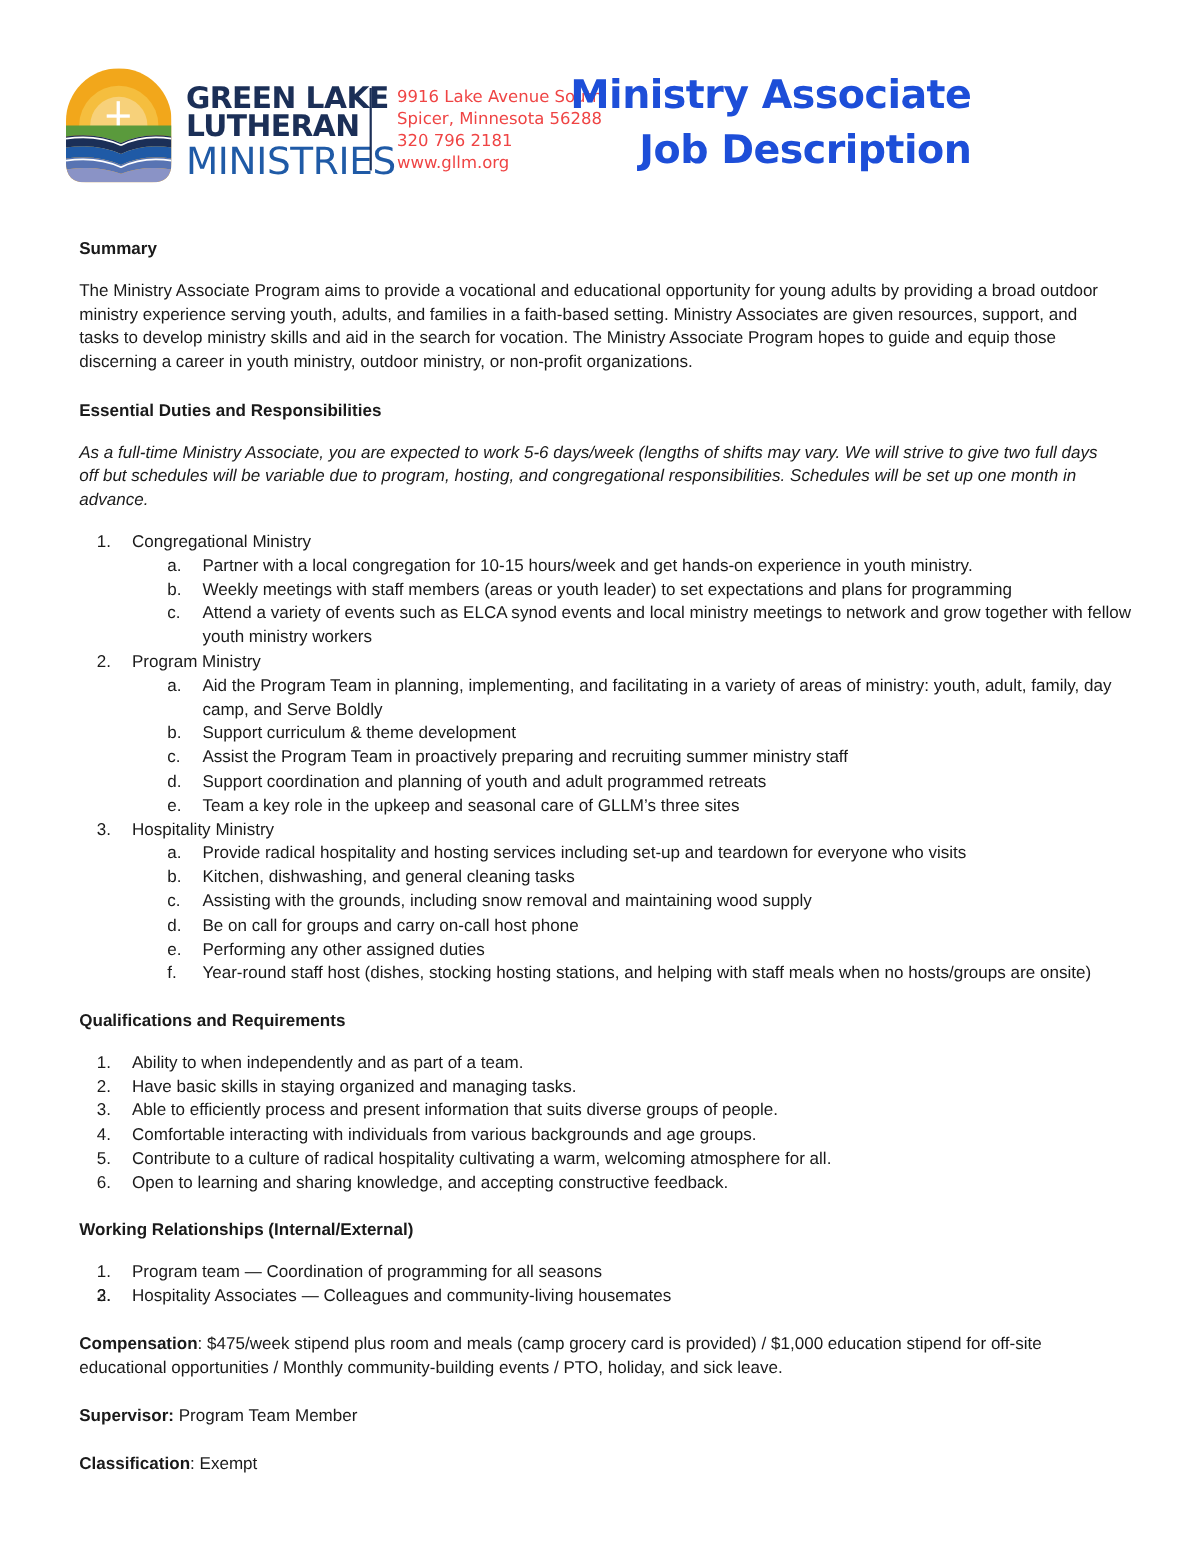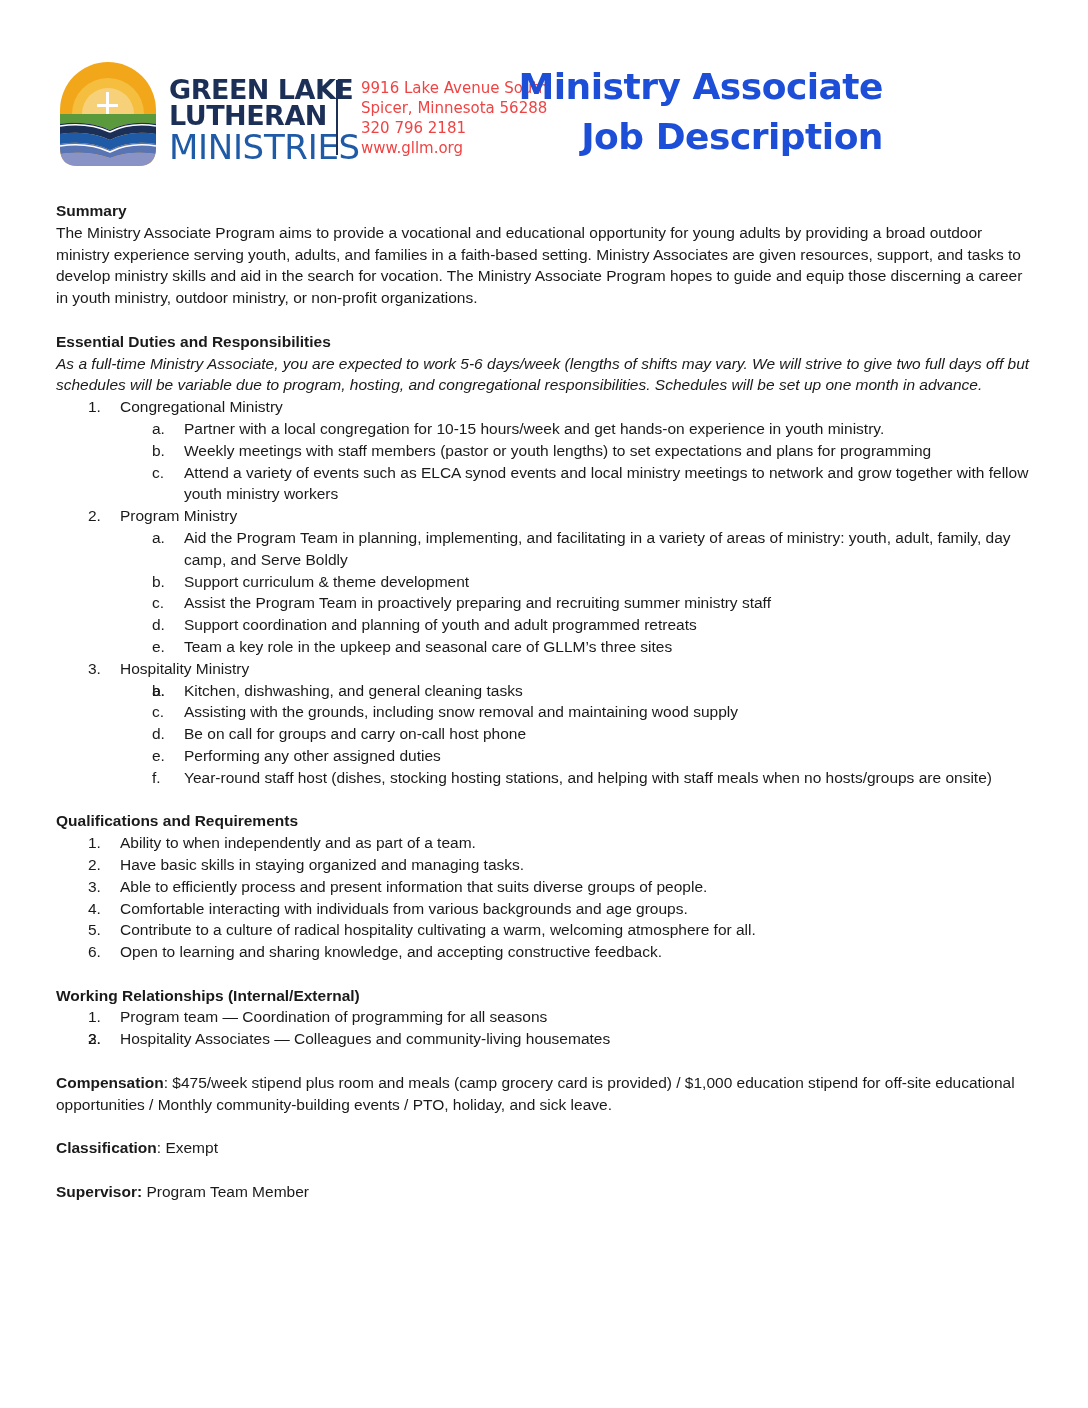--- a/index.html
+++ b/index.html
@@ -16,21 +16,21 @@
         letter-spacing: -0.3px; font-weight: normal; height: 28px; margin-top: 2px; }
   .vrule { position: absolute; left: 336px; top: 80px; width: 1.5px; height: 75px; background: #1b2f57; }
   .address { position: absolute; left: 361px; top: 78px; font-family: "DejaVu Sans", sans-serif;
         font-size: 15px; color: #ef4444; line-height: 20px; }
   .title { position: absolute; right: 64px; top: 62px; text-align: right;
         font-family: "DejaVu Sans", sans-serif; font-weight: bold; font-size: 36px; line-height: 50px; color: #1d4ed8; letter-spacing: -0.5px; }
 
   
   .content { position: absolute; left: 56px; top: 200px; width: 975px; font-size: 15.5px; line-height: 21.8px; }
   .h { font-weight: bold; }
-  p { margin: 0; }
+  p { margin: 16px; }
   .sec { margin-bottom: 21.8px; }
   .italic { font-style: italic; }
   ol.num { margin: 0; padding: 0; list-style: none; }
   ol.num > li { position: relative; padding-left: 64px; }
   ol.num > li > .marker { position: absolute; left: 32px; }
   ol.alpha { margin: 0; padding: 0; list-style: none; }
   ol.alpha > li { position: relative; padding-left: 128px; }
   ol.alpha > li > .marker { position: absolute; left: 96px; }
   .label-bold { font-weight: bold; }
 </style>
@@ -90,21 +90,21 @@
       <p class="h">Essential Duties and Responsibilities</p>
       <p class="italic">As a full-time Ministry Associate, you are expected to work 5-6 days/week (lengths of shifts may vary. We will strive to give two full days off but schedules will be variable due to program, hosting, and congregational responsibilities. Schedules will be set up one month in advance.</p>
       <ol class="num">
         <li>
           <span class="marker">1.</span>
           <span>Congregational Ministry</span>
         </li>
       </ol>
       <ol class="alpha">
         <li><span class="marker">a.</span><span>Partner with a local congregation for 10-15 hours/week and get hands-on experience in youth ministry.</span></li>
-        <li><span class="marker">b.</span><span>Weekly meetings with staff members (pastor or youth lengths) to set expectations and plans for programming</span></li>
+        <li><span class="marker">b.</span><span>Weekly meetings with staff members (areas or youth leader) to set expectations and plans for programming</span></li>
         <li><span class="marker">c.</span><span>Attend a variety of events such as ELCA synod events and local ministry meetings to network and grow together with fellow youth ministry workers</span></li>
       </ol>
       <ol class="num">
         <li>
           <span class="marker">2.</span>
           <span>Program Ministry</span>
         </li>
       </ol>
       <ol class="alpha">
         <li><span class="marker">a.</span><span>Aid the Program Team in planning, implementing, and facilitating in a variety of areas of ministry: youth, adult, family, day camp, and Serve Boldly</span></li>
@@ -113,21 +113,21 @@
         <li><span class="marker">d.</span><span>Support coordination and planning of youth and adult programmed retreats</span></li>
         <li><span class="marker">e.</span><span>Team a key role in the upkeep and seasonal care of GLLM’s three sites</span></li>
       </ol>
       <ol class="num">
         <li>
           <span class="marker">3.</span>
           <span>Hospitality Ministry</span>
         </li>
       </ol>
       <ol class="alpha">
-        <li><span class="marker">a.</span></li>
+        <li><span class="marker">a.</span><span>Provide radical hospitality and hosting services including set-up and teardown for everyone who visits</span></li>
         <li><span class="marker">b.</span><span>Kitchen, dishwashing, and general cleaning tasks</span></li>
         <li><span class="marker">c.</span><span>Assisting with the grounds, including snow removal and maintaining wood supply</span></li>
         <li><span class="marker">d.</span><span>Be on call for groups and carry on-call host phone</span></li>
         <li><span class="marker">e.</span><span>Performing any other assigned duties</span></li>
         <li><span class="marker">f.</span><span>Year-round staff host (dishes, stocking hosting stations, and helping with staff meals when no hosts/groups are onsite)</span></li>
       </ol>
     </section>
 
     <section class="sec">
       <p class="h">Qualifications and Requirements</p>
@@ -145,17 +145,17 @@
       <p class="h">Working Relationships (Internal/External)</p>
       <ol class="num">
         <li><span class="marker">1.</span><span>Program team — Coordination of programming for all seasons</span></li>
         <li><span class="marker">2.</span></li>
         <li><span class="marker">3.</span><span>Hospitality Associates — Colleagues and community-living housemates</span></li>
       </ol>
     </section>
 
     <p class="sec"><span class="label-bold">Compensation</span><span>: $475/week stipend plus room and meals (camp grocery card is provided) / $1,000 education stipend for off-site educational opportunities / Monthly community-building events / PTO, holiday, and sick leave.</span></p>
 
+    <p class="sec"><span class="label-bold">Supervisor:</span><span> Program Team Member</span></p>
+
     <p class="sec"><span class="label-bold">Classification</span><span>: Exempt</span></p>
-
-    <p class="sec"><span class="label-bold">Supervisor:</span><span> Program Team Member</span></p>
   </div>
 </div>
 
 </body></html>

